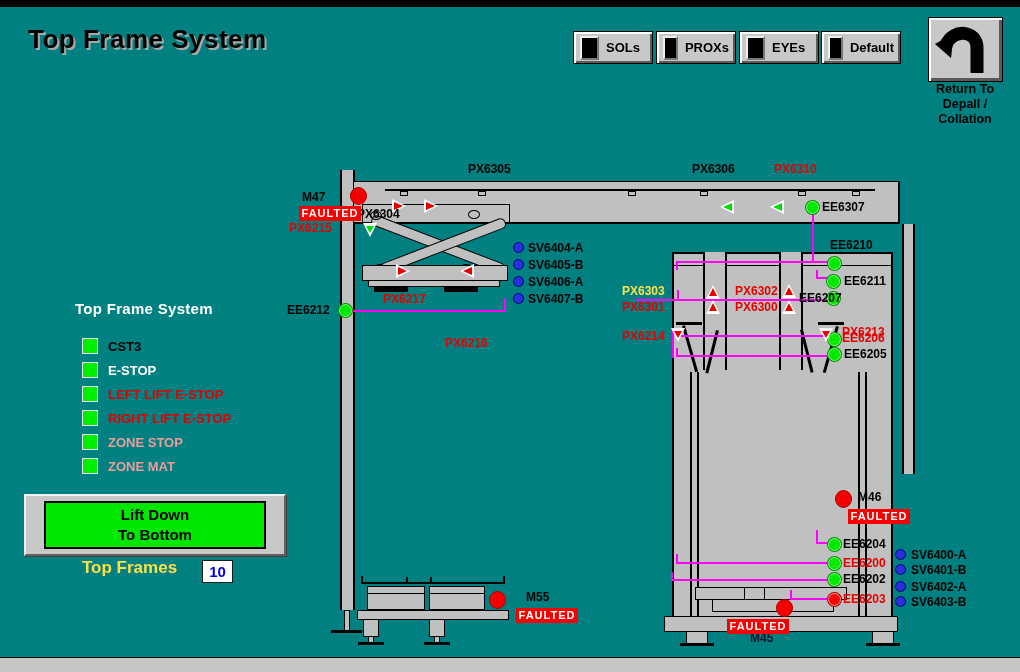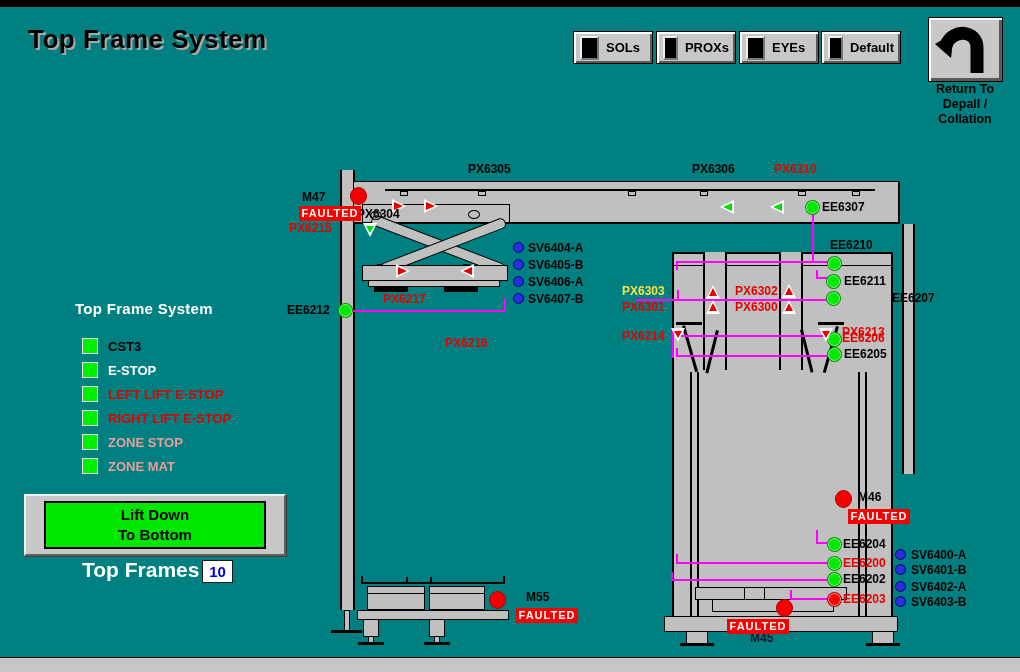--- a/index.html
+++ b/index.html
@@ -31,21 +31,21 @@
       border:1px solid #E8E8E8;}
   .status-label{position:absolute;left:26px;top:1px;font-size:13px;font-weight:bold;white-space:nowrap;}
   
   #lift-frame{left:24px;top:494px;width:262px;height:62px;background:#C8C8C8;
       border-top:2px solid #F0F0F0;border-left:2px solid #F0F0F0;
       border-right:2px solid #606060;border-bottom:2px solid #606060;
       box-shadow:1px 1px 0 #404040;box-sizing:border-box;padding:5px 18px;}
   #lift-screen{width:100%;height:100%;background:#00E800;border:2px solid #000;box-sizing:border-box;
       display:flex;flex-direction:column;align-items:center;justify-content:center;}
   .lift-line{font-size:15px;font-weight:bold;color:#000;line-height:20px;}
-  #top-frames-label{left:82px;top:558px;font-size:21px;font-weight:bold;color:#ffffff;}
+  #top-frames-label{left:82px;top:558px;font-size:17px;font-weight:bold;color:#fde047;}
   #top-frames-value{left:202px;top:560px;width:29px;height:21px;background:#fff;border:1px solid #1a1a1a;
       color:#0000E0;font-size:15px;font-weight:bold;text-align:center;line-height:21px;}
   
   .steel{background:#C0C0C0;}
   .blk{background:#000;}
   .outline{border:1px solid #000;box-sizing:border-box;}
   
   .dg-label{position:absolute;font-size:12px;font-weight:bold;white-space:nowrap;}
   .fault-tag{position:absolute;width:62px;height:15px;background:#F80000;color:#fff;
       font-size:11px;font-weight:bold;text-align:center;line-height:15px;letter-spacing:1px;}
@@ -308,21 +308,21 @@
 <div id="dglabels">
     <div class="dg-label" style="left: 357px; top: 162px; color: rgb(0, 0, 0); margin-top: 45px;">PX6304</div>
     <div class="dg-label" style="left: 427px; top: 162px; color: rgb(0, 0, 0); padding-left: 41px;">PX6305</div>
     <div class="dg-label" style="left: 692px; top: 162px; color: rgb(0, 0, 0);">PX6306</div>
     <div class="dg-label" style="left: 774px; top: 162px; color: rgb(232, 0, 0);">PX6310</div>
     <div class="dg-label" style="left: 302px; top: 190px; color: rgb(0, 0, 0);">M47</div>
     <div class="dg-label" style="left: 289px; top: 221px; color: rgb(232, 0, 0);">PX6215</div>
     <div class="dg-label" style="left: 822px; top: 200px; color: rgb(0, 0, 0);">EE6307</div>
     <div class="dg-label" style="left: 830px; top: 238px; color: rgb(0, 0, 0);">EE6210</div>
     <div class="dg-label" style="left: 844px; top: 274px; color: rgb(0, 0, 0);">EE6211</div>
-    <div class="dg-label" style="left: 892px; top: 291px; color: rgb(0, 0, 0);">EE6207</div>
+    <div class="dg-label" style="left: 799px; top: 291px; color: rgb(0, 0, 0);">EE6207</div>
     <div class="dg-label" style="left: 842px; top: 325px; color: rgb(232, 0, 0);">PX6213</div>
     <div class="dg-label" style="left: 842px; top: 331px; color: rgb(232, 0, 0);">EE6206</div>
     <div class="dg-label" style="left: 844px; top: 347px; color: rgb(0, 0, 0);">EE6205</div>
     <div class="dg-label" style="left: 622px; top: 284px; color: #fde047;">PX6303</div>
     <div class="dg-label" style="left: 622px; top: 300px; color: rgb(232, 0, 0);">PX6301</div>
     <div class="dg-label" style="left: 735px; top: 284px; color: rgb(232, 0, 0);">PX6302</div>
     <div class="dg-label" style="left: 735px; top: 300px; color: rgb(232, 0, 0);">PX6300</div>
     <div class="dg-label" style="left: 622px; top: 329px; color: rgb(232, 0, 0);">PX6214</div>
     <div class="dg-label" style="left: 287px; top: 303px; color: rgb(0, 0, 0);">EE6212</div>
     <div class="dg-label" style="left: 383px; top: 292px; color: rgb(232, 0, 0);">PX6217</div>

